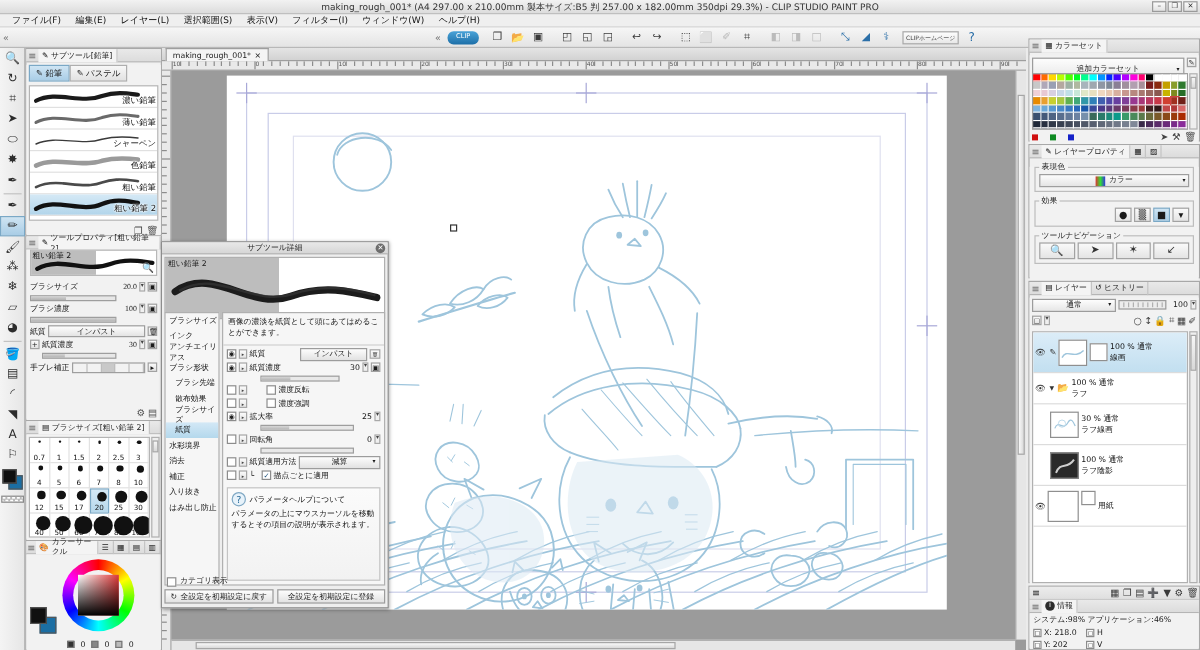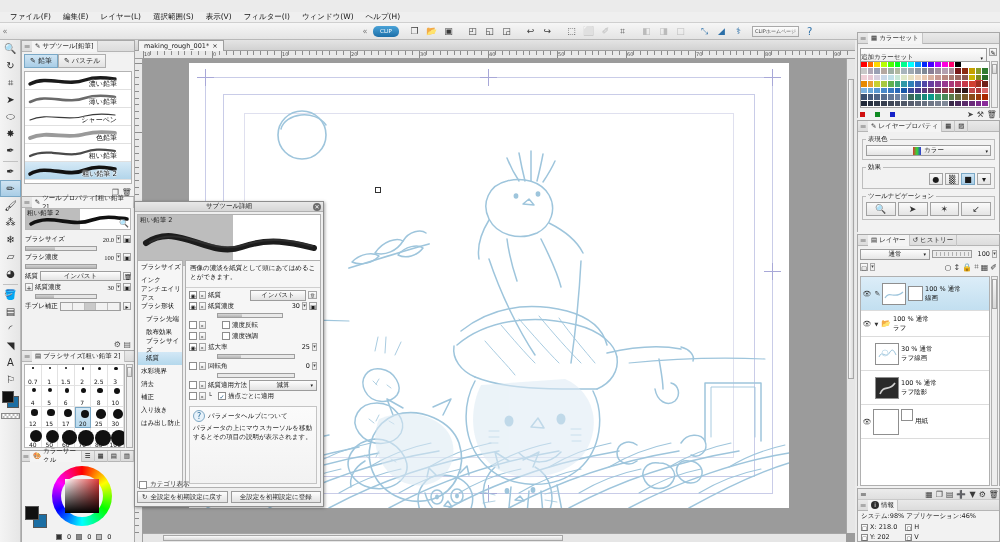--- a/index.html
+++ b/index.html
@@ -81,21 +81,21 @@
   
   #subtool { left:21px; top:40px; width:114px; height:156px; }
   .sbtabs { display:flex; height:14px; margin:2px 2px 0 2px; }
   .sbtab { flex:0 0 auto; display:flex; align-items:center; gap:2px; padding:0 5px; height:14px;
            font-size:7px; border:1px solid #aeaeae; background:linear-gradient(#f7f7f7,#e2e2e2); }
   .sbtab.active { background:linear-gradient(#cfe5f4,#a9cde6); border-color:#7aa8c6; }
   .stlist { position:absolute; left:2px; top:17px; right:2px; bottom:14px; background:#fff;
             border:1px solid #b3b3b3; overflow:hidden; }
   .strow { position:relative; height:18px; border-bottom:1px solid #e0e0e0; }
   .strow.sel { background:linear-gradient(#d5e9f6,#b2d5ea); }
-  .stname { position:absolute; right:14px; bottom:0px; font-size:7px; color:#111;
+  .stname { position:absolute; right:1px; bottom:0px; font-size:7px; color:#111;
             text-shadow:0 0 2px #fff,0 0 2px #fff,0 0 2px #fff; }
   .stroke-svg { position:absolute; left:2px; top:1px; }
   .stfoot { position:absolute; right:2px; bottom:1px; display:flex; gap:3px; }
   .stfoot span { font-size:8px; color:#4a4a4a; }
 
   
   #toolprop { left:21px; top:196px; width:114px; height:154px; }
   .tp-preview { position:relative; height:22px; margin:0 3px; background:linear-gradient(to right,#bdbdbd 0 52%,#fff 52% 100%);
                 border:1px solid #b8b8b8; overflow:hidden; }
   .tp-label { position:absolute; left:1px; top:0; font-size:6.5px; color:#111; z-index:2; }
@@ -169,21 +169,21 @@
   .hsbar .th { position:absolute; left:20px; width:400px; top:1px; bottom:1px;
                background:linear-gradient(#fafafa,#d9d9d9); border:1px solid #a6a6a6;}
   .vsbar { position:absolute; right:0; top:19px; bottom:9px; width:9px; background:#e6e6e6; border-left:1px solid #a5a5a5;}
   .vsbar .th { position:absolute; top:20px; height:300px; left:1px; right:1px;
                background:linear-gradient(to right,#fafafa,#d9d9d9); border:1px solid #a6a6a6;}
 
   
   #colorset { left:857px; top:32px; width:143px; height:86px; }
   .csdd { display:flex; align-items:center; height:11px; margin:2px; }
   .csdd .combo2 { flex:1; height:19px; border:1px solid #9c9c9c; background:linear-gradient(#fdfdfd,#e6e6e6);
-                  font-size:6.5px; display:flex; align-items:center; justify-content:flex-start; position:relative;margin-top:12px;}
+                  font-size:6.5px; display:flex; align-items:center; justify-content:center; position:relative;margin-top:12px;}
   .csdd .combo2 .arw { position:absolute; right:3px; font-size:5px; }
   .swgrid { position:absolute; left:2px; top:15px; right:9px; bottom:12px; display:grid;
             grid-template-columns:repeat(19,1fr); grid-auto-rows:1fr; gap:0; border:1px solid #9f9f9f; background:#9f9f9f;}
   .sw2 { border-right:1px solid #fff; border-bottom:1px solid #fff; }
   .csfoot { position:absolute; left:2px; bottom:1px; right:2px; height:10px; display:flex; align-items:center; gap:10px;}
   .csfoot .m { width:5px; height:5px; }
   .csfoot .icons { margin-left:auto; display:flex; gap:3px; font-size:8px; color:#444;}
 
   #layerprop { left:857px; top:120px; width:143px; height:112px; }
   .fsgroup { position:relative; margin:7px 4px 2px 4px; border:1px solid #bdbdbd; padding:5px 3px 3px 3px; }
@@ -270,20 +270,28 @@
   .sd-foot { position:absolute; left:2px; right:2px; bottom:2px; height:14px; display:flex; align-items:center; gap:3px;}
   .sd-foot .fb { height:12px; border:1px solid #9c9c9c; background:linear-gradient(#fdfdfd,#e2e2e2);
                  font-size:6.5px; display:flex; align-items:center; justify-content:center; padding:0 4px; gap:3px;}
   .sd-catrow { position:absolute; left:4px; bottom:17px; display:flex; align-items:center; gap:3px; font-size:6.5px;}
 </style>
 </head>
 <body>
 
 <div class="app">
 
+  <div class="titlebar">
+    <div class="ttl">making_rough_001* (A4 297.00 x 210.00mm 製本サイズ:B5 判 257.00 x 182.00mm 350dpi 29.3%)  -  CLIP STUDIO PAINT PRO</div>
+    <div class="winbtns">
+      <div class="winbtn">–</div>
+      <div class="winbtn">❐</div>
+      <div class="winbtn">✕</div>
+    </div>
+  </div>
 
   <div class="menubar">
     <div class="menuitem">ファイル(F)</div>
     <div class="menuitem">編集(E)</div>
     <div class="menuitem">レイヤー(L)</div>
     <div class="menuitem">選択範囲(S)</div>
     <div class="menuitem">表示(V)</div>
     <div class="menuitem">フィルター(I)</div>
     <div class="menuitem">ウィンドウ(W)</div>
     <div class="menuitem">ヘルプ(H)</div>

